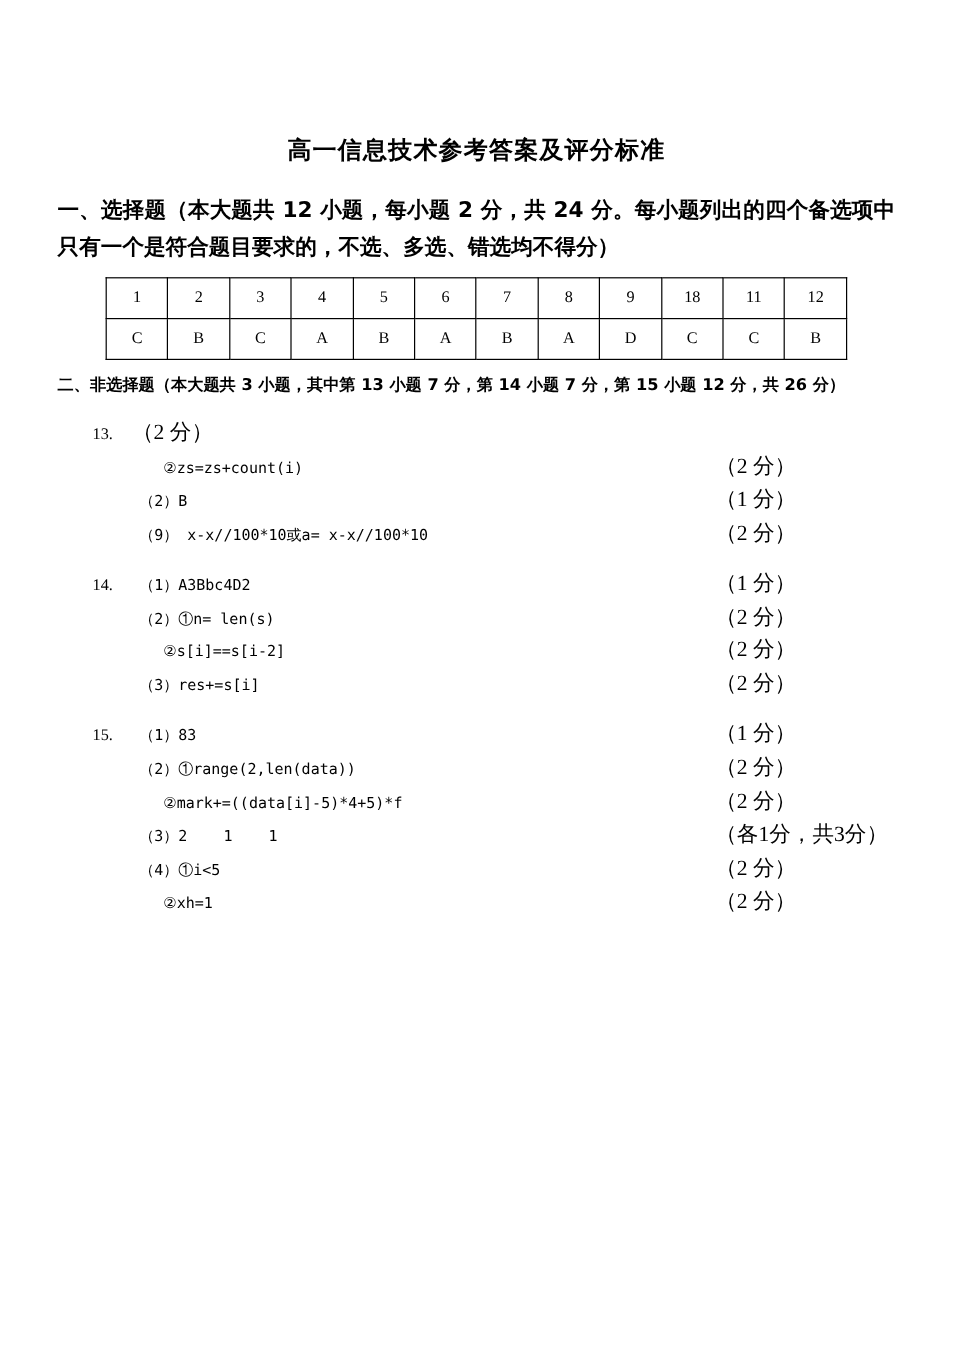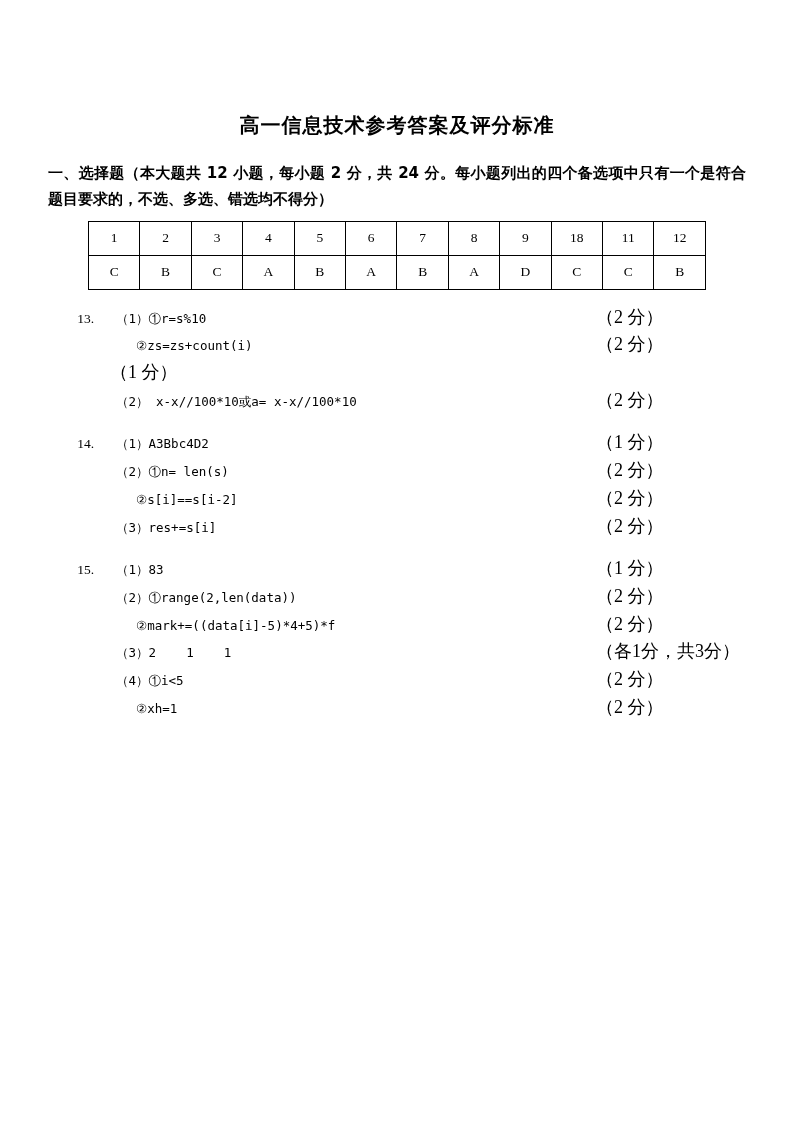--- a/index.html
+++ b/index.html
@@ -27,21 +27,21 @@
     font-family: "DejaVu Sans", "Liberation Sans", sans-serif;
     font-weight: bold;
     font-size: 20px;
     letter-spacing: 1px;
     margin-top: 112px;
     margin-bottom: 0;
   }
   .section-head {
     font-family: "DejaVu Sans", "Liberation Sans", sans-serif;
     font-weight: bold;
-    font-size: 15px;
+    font-size: 18px;
     line-height: 1.72;
     text-align: justify;
     margin-top: 22px;
   }
   .answers-table-wrap {
     margin-top: 8px;
     display: flex;
     justify-content: center;
   }
   table.answers {
@@ -137,40 +137,41 @@
             <td>A</td>
             <td>D</td>
             <td>C</td>
             <td>C</td>
             <td>B</td>
           </tr>
       </tbody>
     </table>
   </div>
 
+  <div class="section-head2">二、非选择题（本大题共 3 小题，其中第 13 小题 7 分，第 14 小题 7 分，第 15 小题 12 分，共 26 分）</div>
 
   <div id="questions">
       <div class="qblock">
         <div class="qrow">
           <div class="qnum">13.</div>
-          <div class="qtext ind1">（1）①r=s%10</div>
           <div class="qscore">（2 分）</div>
         </div>
         <div class="qrow">
           <div class="qnum"></div>
           <div class="qtext ind2">②zs=zs+count(i)</div>
           <div class="qscore">（2 分）</div>
         </div>
         <div class="qrow">
           <div class="qnum"></div>
+          <div class="qtext ind1">（2）B</div>
           <div class="qscore">（1 分）</div>
         </div>
         <div class="qrow">
           <div class="qnum"></div>
-          <div class="qtext ind1">（2） x-x//100*10或a= x-x//100*10</div>
+          <div class="qtext ind1">（9） x-x//100*10或a= x-x//100*10</div>
           <div class="qscore">（2 分）</div>
         </div>
       </div>
       <div class="qblock">
         <div class="qrow">
           <div class="qnum">14.</div>
           <div class="qtext ind1">（1）A3Bbc4D2</div>
           <div class="qscore">（1 分）</div>
         </div>
         <div class="qrow">

